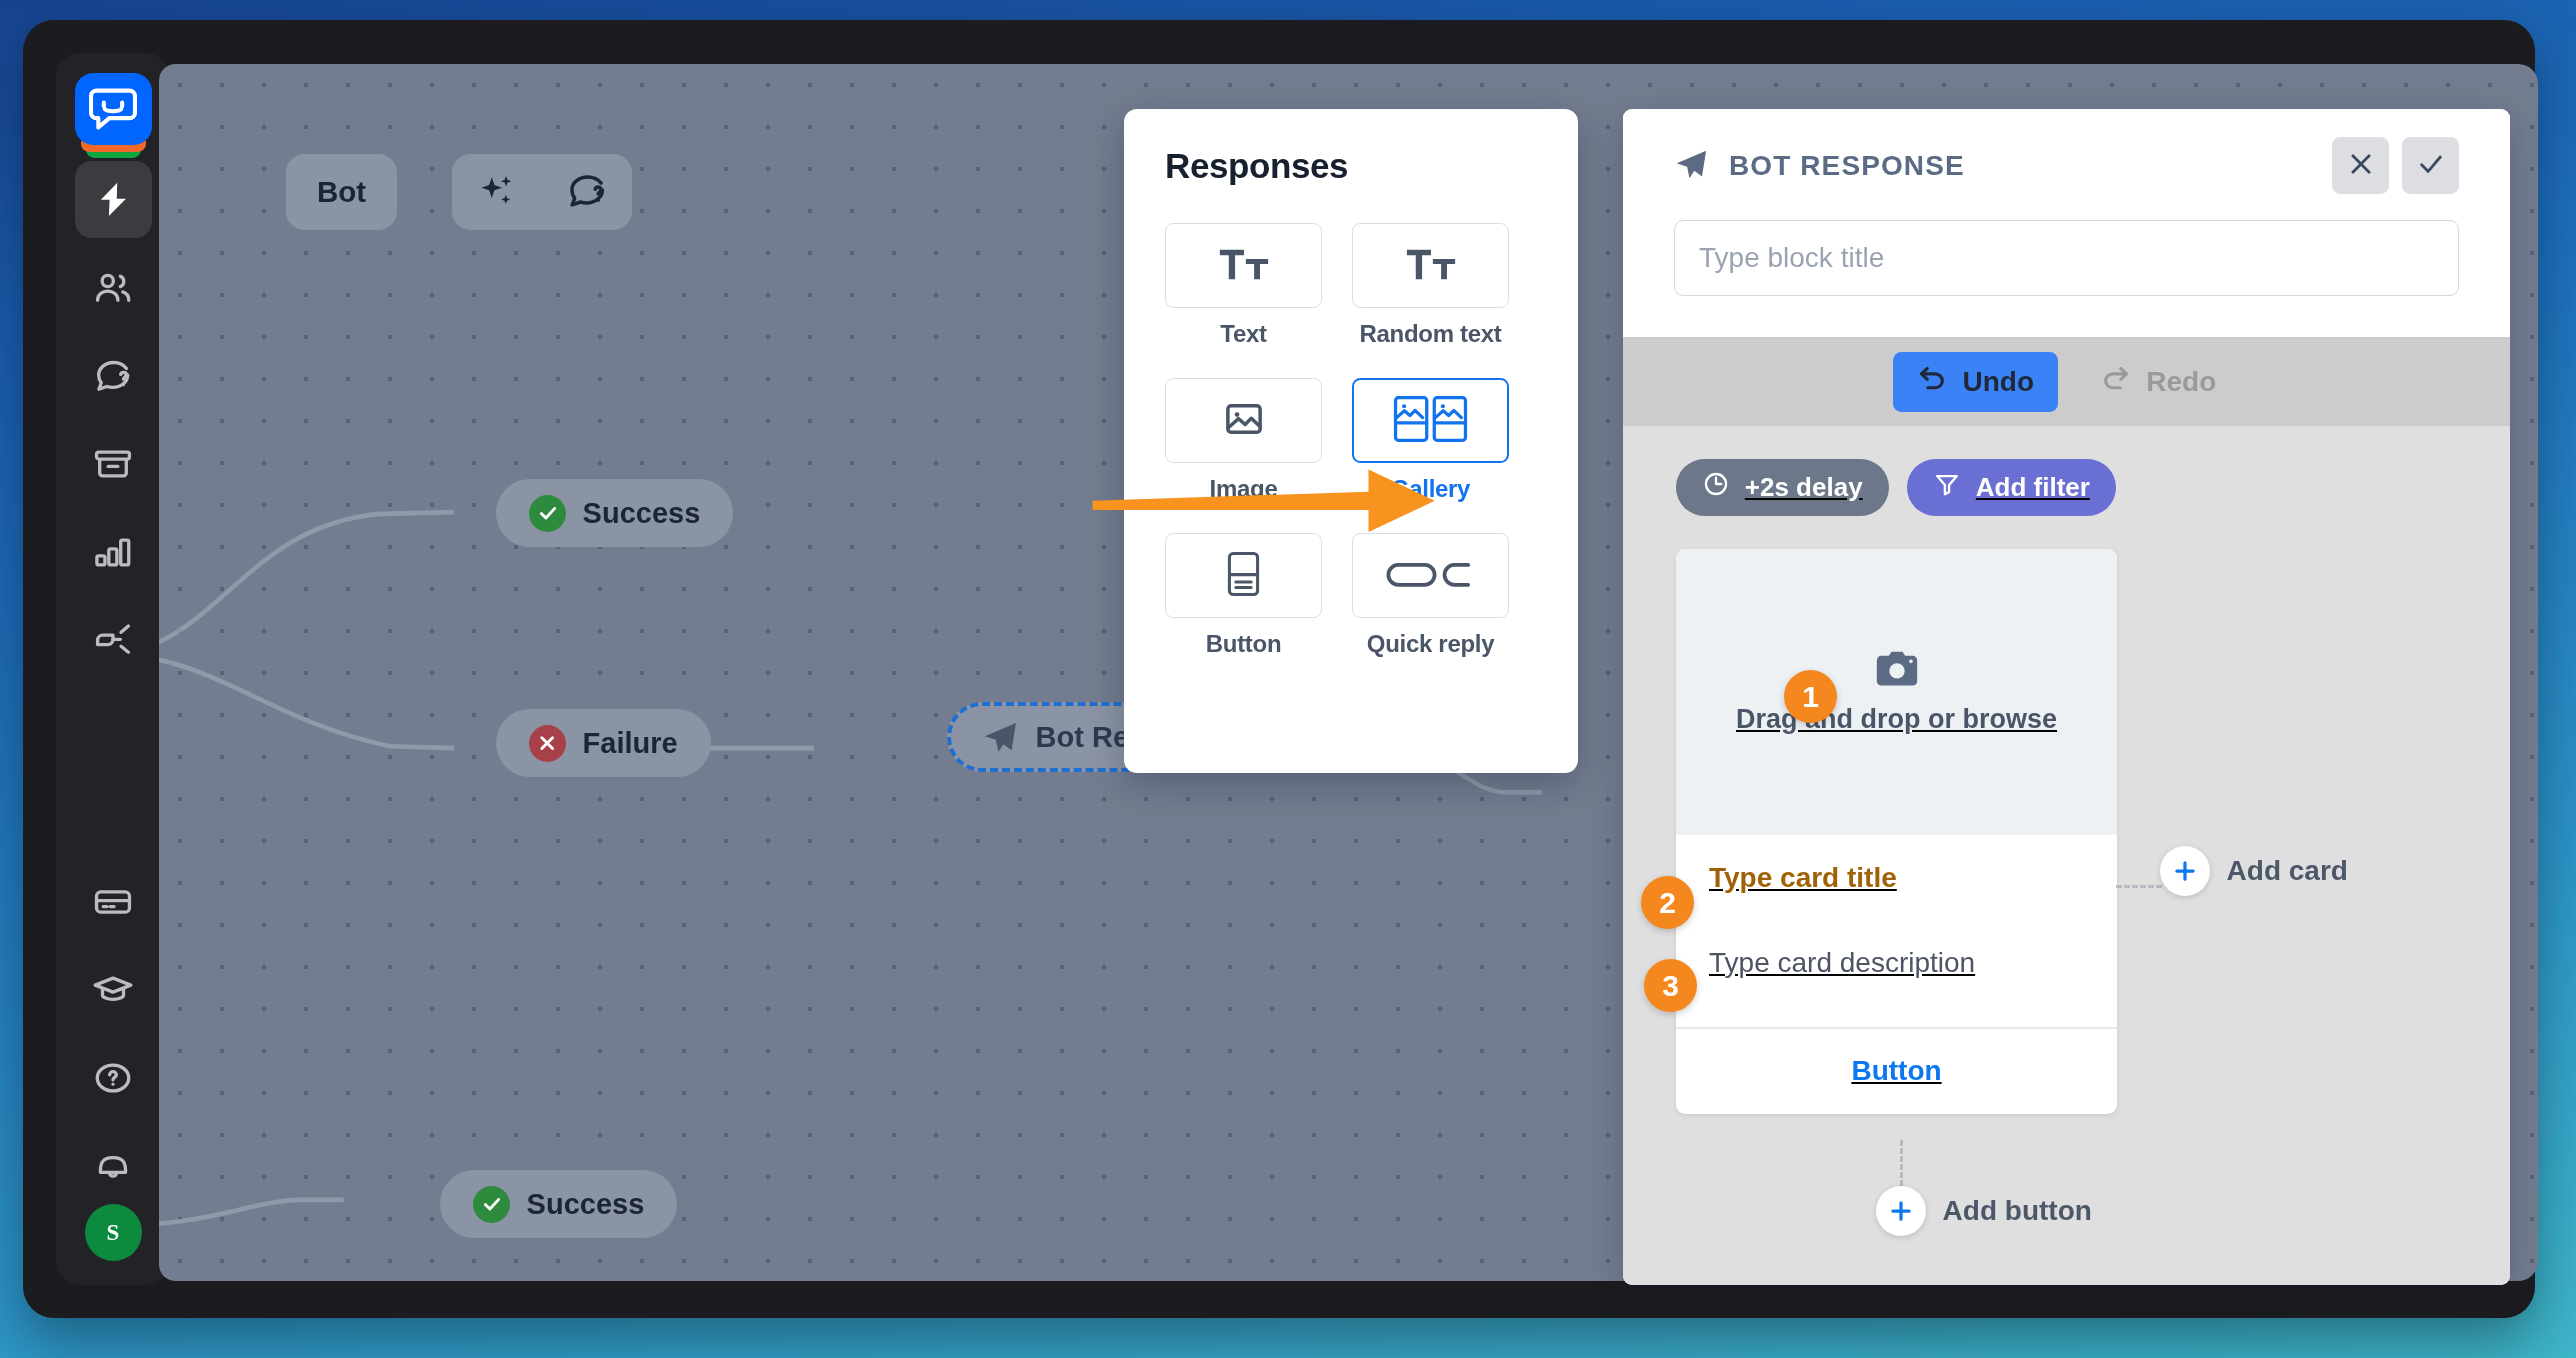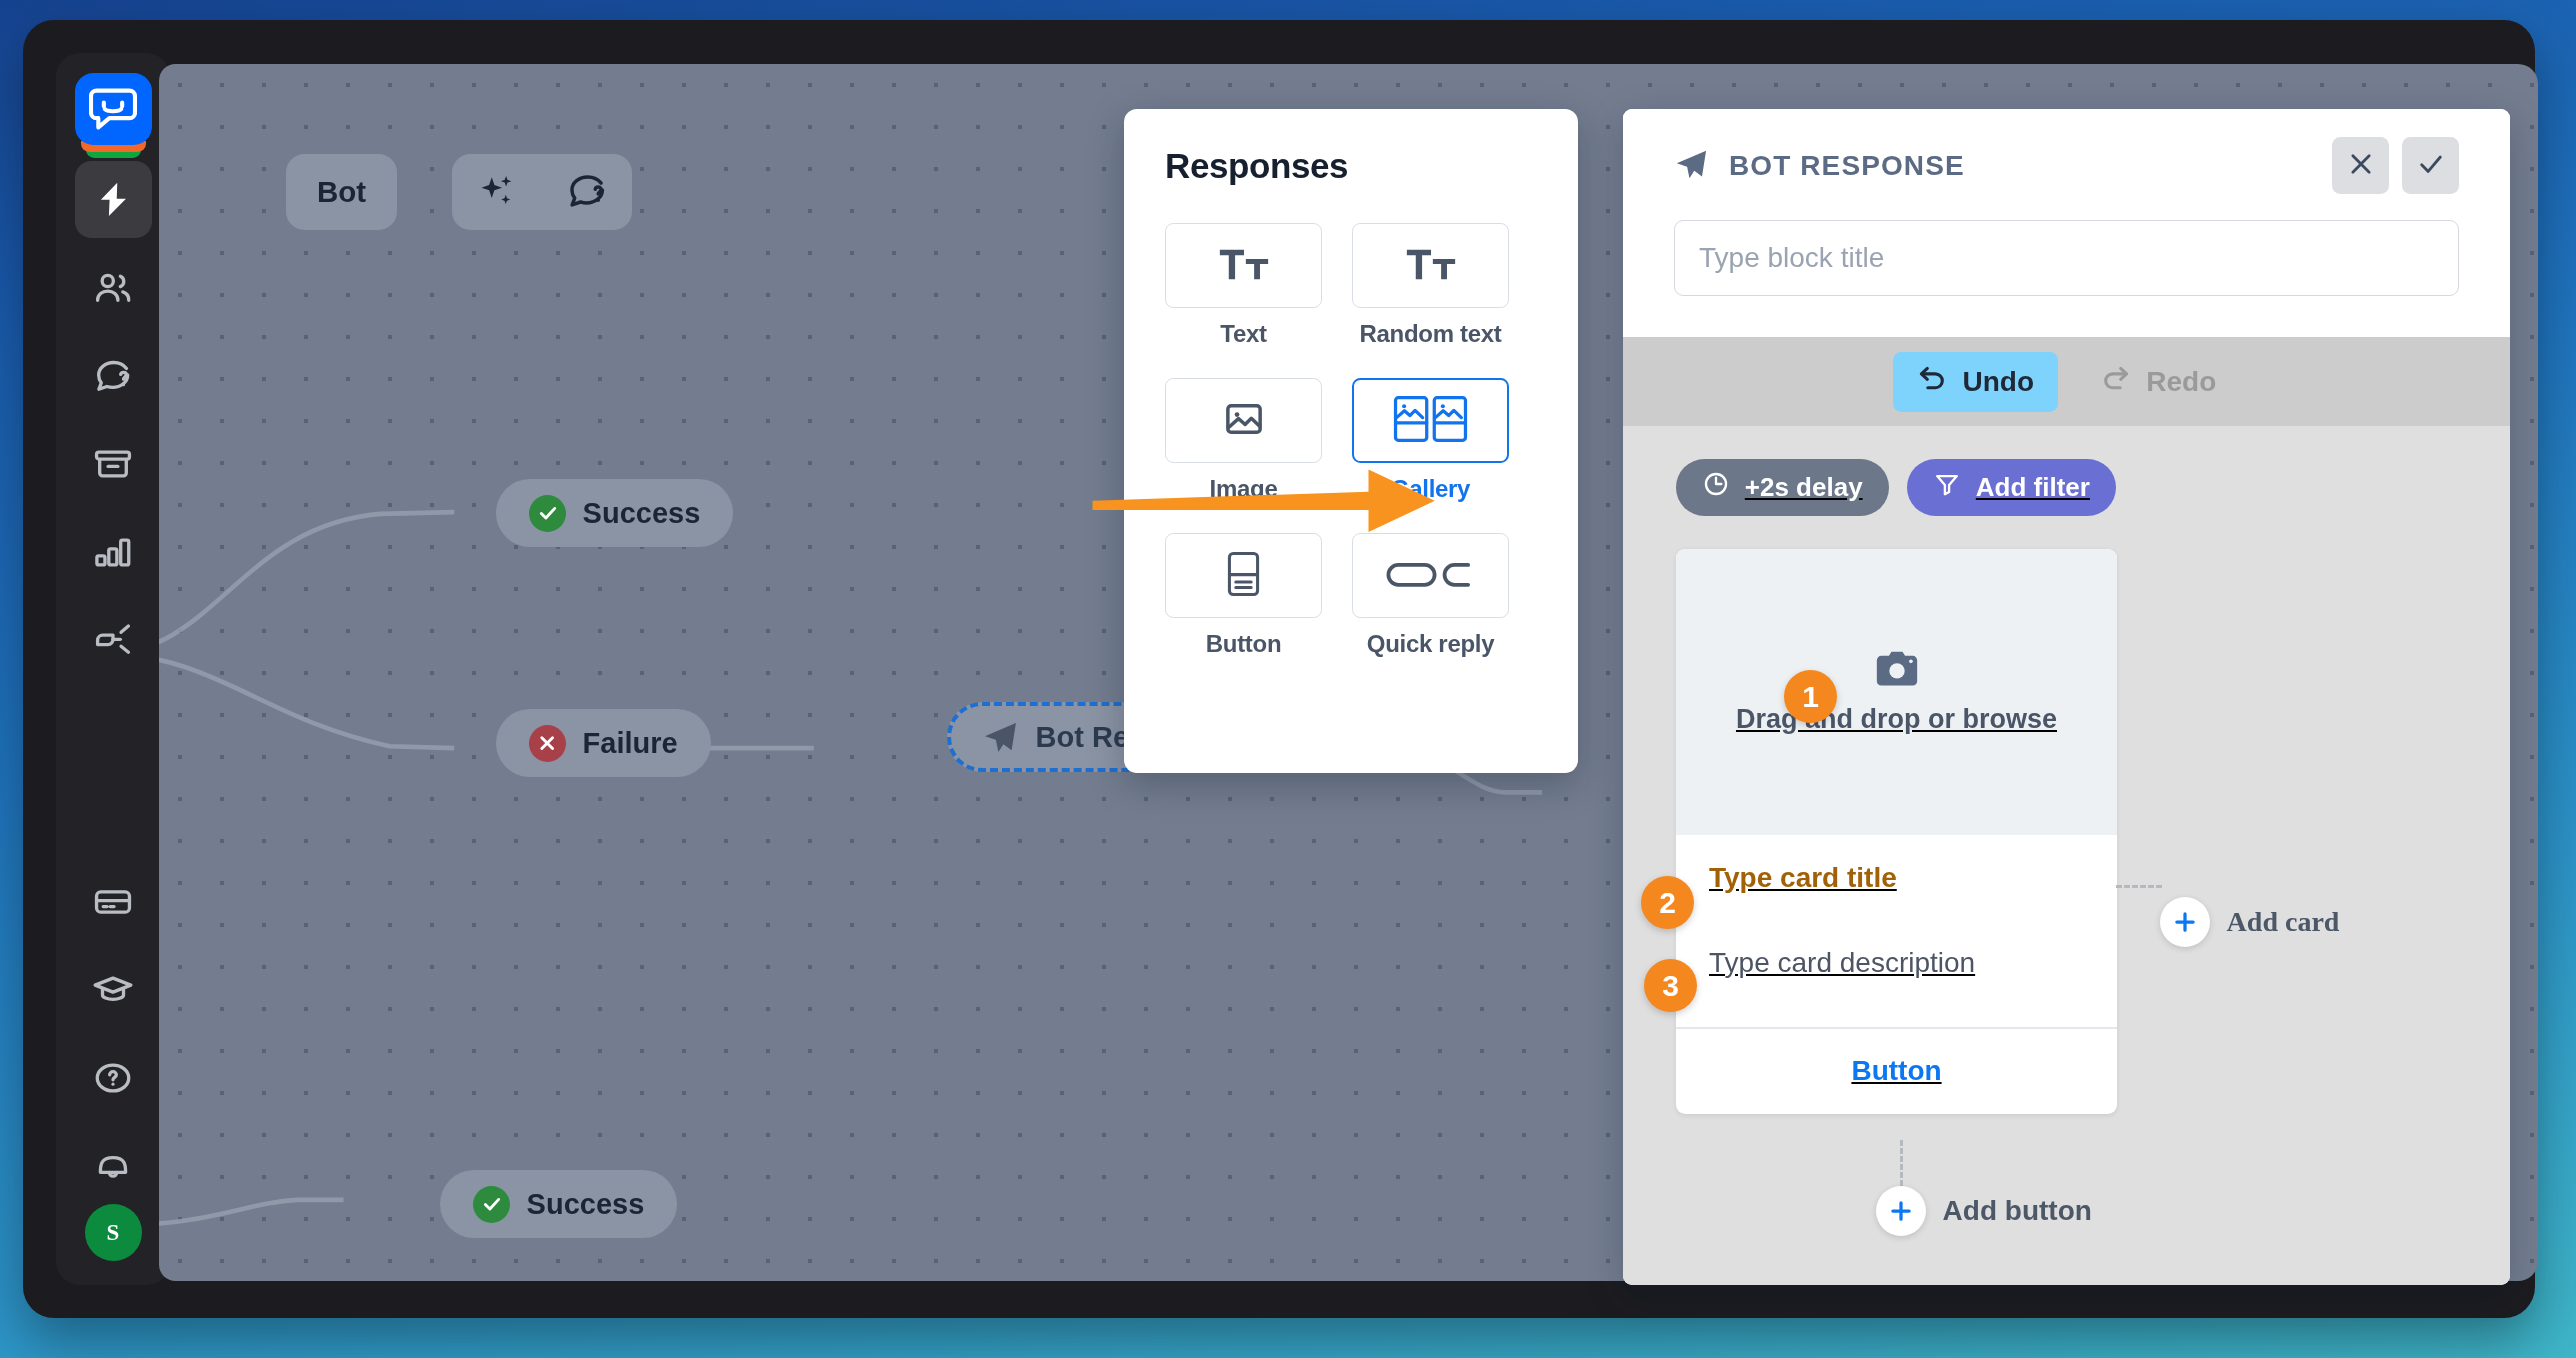--- a/index.html
+++ b/index.html
@@ -188,21 +188,21 @@
 
   #undo-bar {
     background: #cccccc; height: 89px;
     display: flex; align-items: center; justify-content: center; gap: 18.4px;
   }
   .hist-btn {
     display: flex; align-items: center; gap: 14.8px;
     padding: 11px 24px; border-radius: 8.3px; cursor: pointer;
     font-size: 28px; font-weight: 600;
   }
-  #undo-btn { background: #7dd3fc; color: #1f2836; }
+  #undo-btn { background: #3b82f6; color: #1f2836; }
   #redo-btn { background: transparent; color: #9a9a9a; }
 
   #editor-body {
     background: #dfdfdf; flex: 1 1 auto; padding: 33px 53px; position: relative; text-decoration: underline;
   }
   #chips-row { display: flex; gap: 18.4px; }
   .chip {
     display: flex; align-items: center; gap: 14.8px;
     height: 57px; padding: 0 26px; border-radius: 921px;
     color: #fff; font-size: 26px; font-weight: 700; cursor: pointer;
@@ -246,21 +246,21 @@
 
   .add-affordance {
     position: absolute; display: flex; align-items: center; gap: 16.6px; cursor: pointer;
   }
   .add-circle {
     width: 50px; height: 50px; border-radius: 50%; background: #fff;
     display: flex; align-items: center; justify-content: center;
     box-shadow: 0 1.8px 6.5px rgba(0,0,0,0.14);
   }
   .add-label { font-size: 28px; font-weight: 700; color: #4c5768; }
-  #add-card-aff { left: 2137px; top: 877px; font-family: Liberation Serif, serif; }
+  #add-card-aff { left: 2137px; top: 826px; }
   #add-button-aff { left: 1853px; top: 1166px; }
   .dash-h {
     position: absolute; height: 0; border-top: 3.7px dashed #b5b9c0;
   }
   .dash-v {
     position: absolute; width: 0; border-left: 3.7px dashed #b5b9c0;
   }
   #dash-card { left: 2093px; top: 865px; width: 46px; }
   #dash-button { left: 1877px; top: 1120px; height: 46px; }
 </style>

